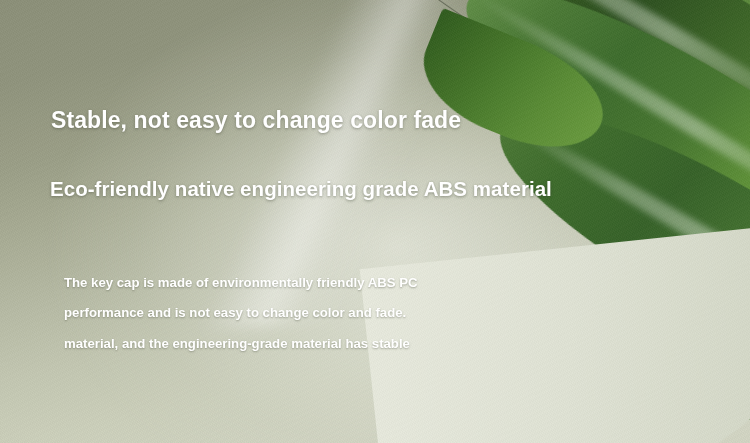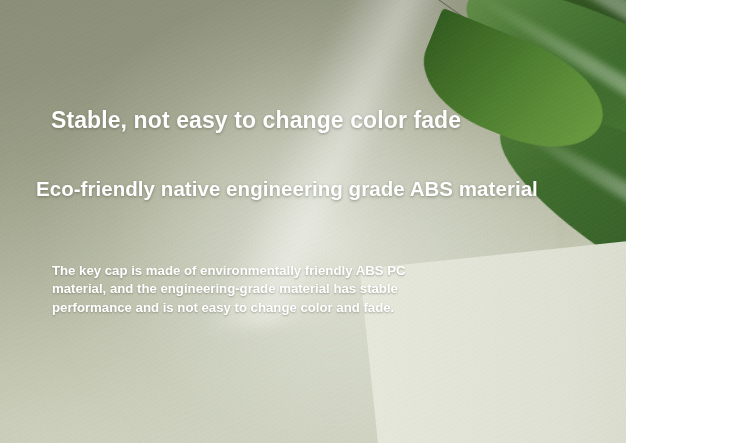--- a/index.html
+++ b/index.html
@@ -7,21 +7,21 @@
     margin: 0;
     padding: 0;
     background: #ffffff;
   }
   body {
     font-family: "Liberation Sans", sans-serif;
   }
 
   .banner {
     position: relative;
-    width: 626px;
+    width: 750px;
     height: 443px;
     overflow: hidden;
     background: #8d9179;
   }
 
   
   .photo {
     position: absolute;
     inset: 0;
     overflow: hidden;
@@ -256,40 +256,40 @@
     top: 107px;
     font-size: 23px;
     font-weight: bold;
     letter-spacing: 0.1px;
     white-space: nowrap;
     text-shadow: 0 1px 3px rgba(52,58,42,0.42);
   }
 
   .subhead {
     position: absolute;
-    left: 36px;
+    left: 50px;
     top: 177px;
     font-size: 20.5px;
     font-weight: bold;
     letter-spacing: 0.05px;
     white-space: nowrap;
     text-shadow: 0 1px 3px rgba(52,58,42,0.45);
   }
 
   .body-copy {
     position: absolute;
     left: 52px;
     top: 262px;
     width: 430px;
     font-size: 13.2px;
     font-weight: bold;
     line-height: 18.4px;
     text-shadow: 0 1px 2px rgba(62,68,52,0.40);
   }
-  .body-copy p { margin: 0; }
+  .body-copy p { margin: 12px; }
 
   .callout-primary {
     position: absolute;
     left: 53px;
     top: 348px;
     font-size: 14.2px;
     font-weight: bold;
     white-space: nowrap;
     text-shadow: 0 1px 2px rgba(62,68,52,0.40);
   }
@@ -330,20 +330,20 @@
   </div>
 
   <div class="copy">
 
     <div class="headline">Stable, not easy to change color fade</div>
 
     <div class="subhead">Eco-friendly native engineering grade ABS material</div>
 
     <div class="body-copy">
       <p>The key cap is made of environmentally friendly ABS PC</p>
+      <p>performance and is not easy to change color and fade.</p>
       <p>material, and the engineering-grade material has stable</p>
-      <p>performance and is not easy to change color and fade.</p>
     </div>
 
 
 
   </div>
 </div>
 
 </body></html>

